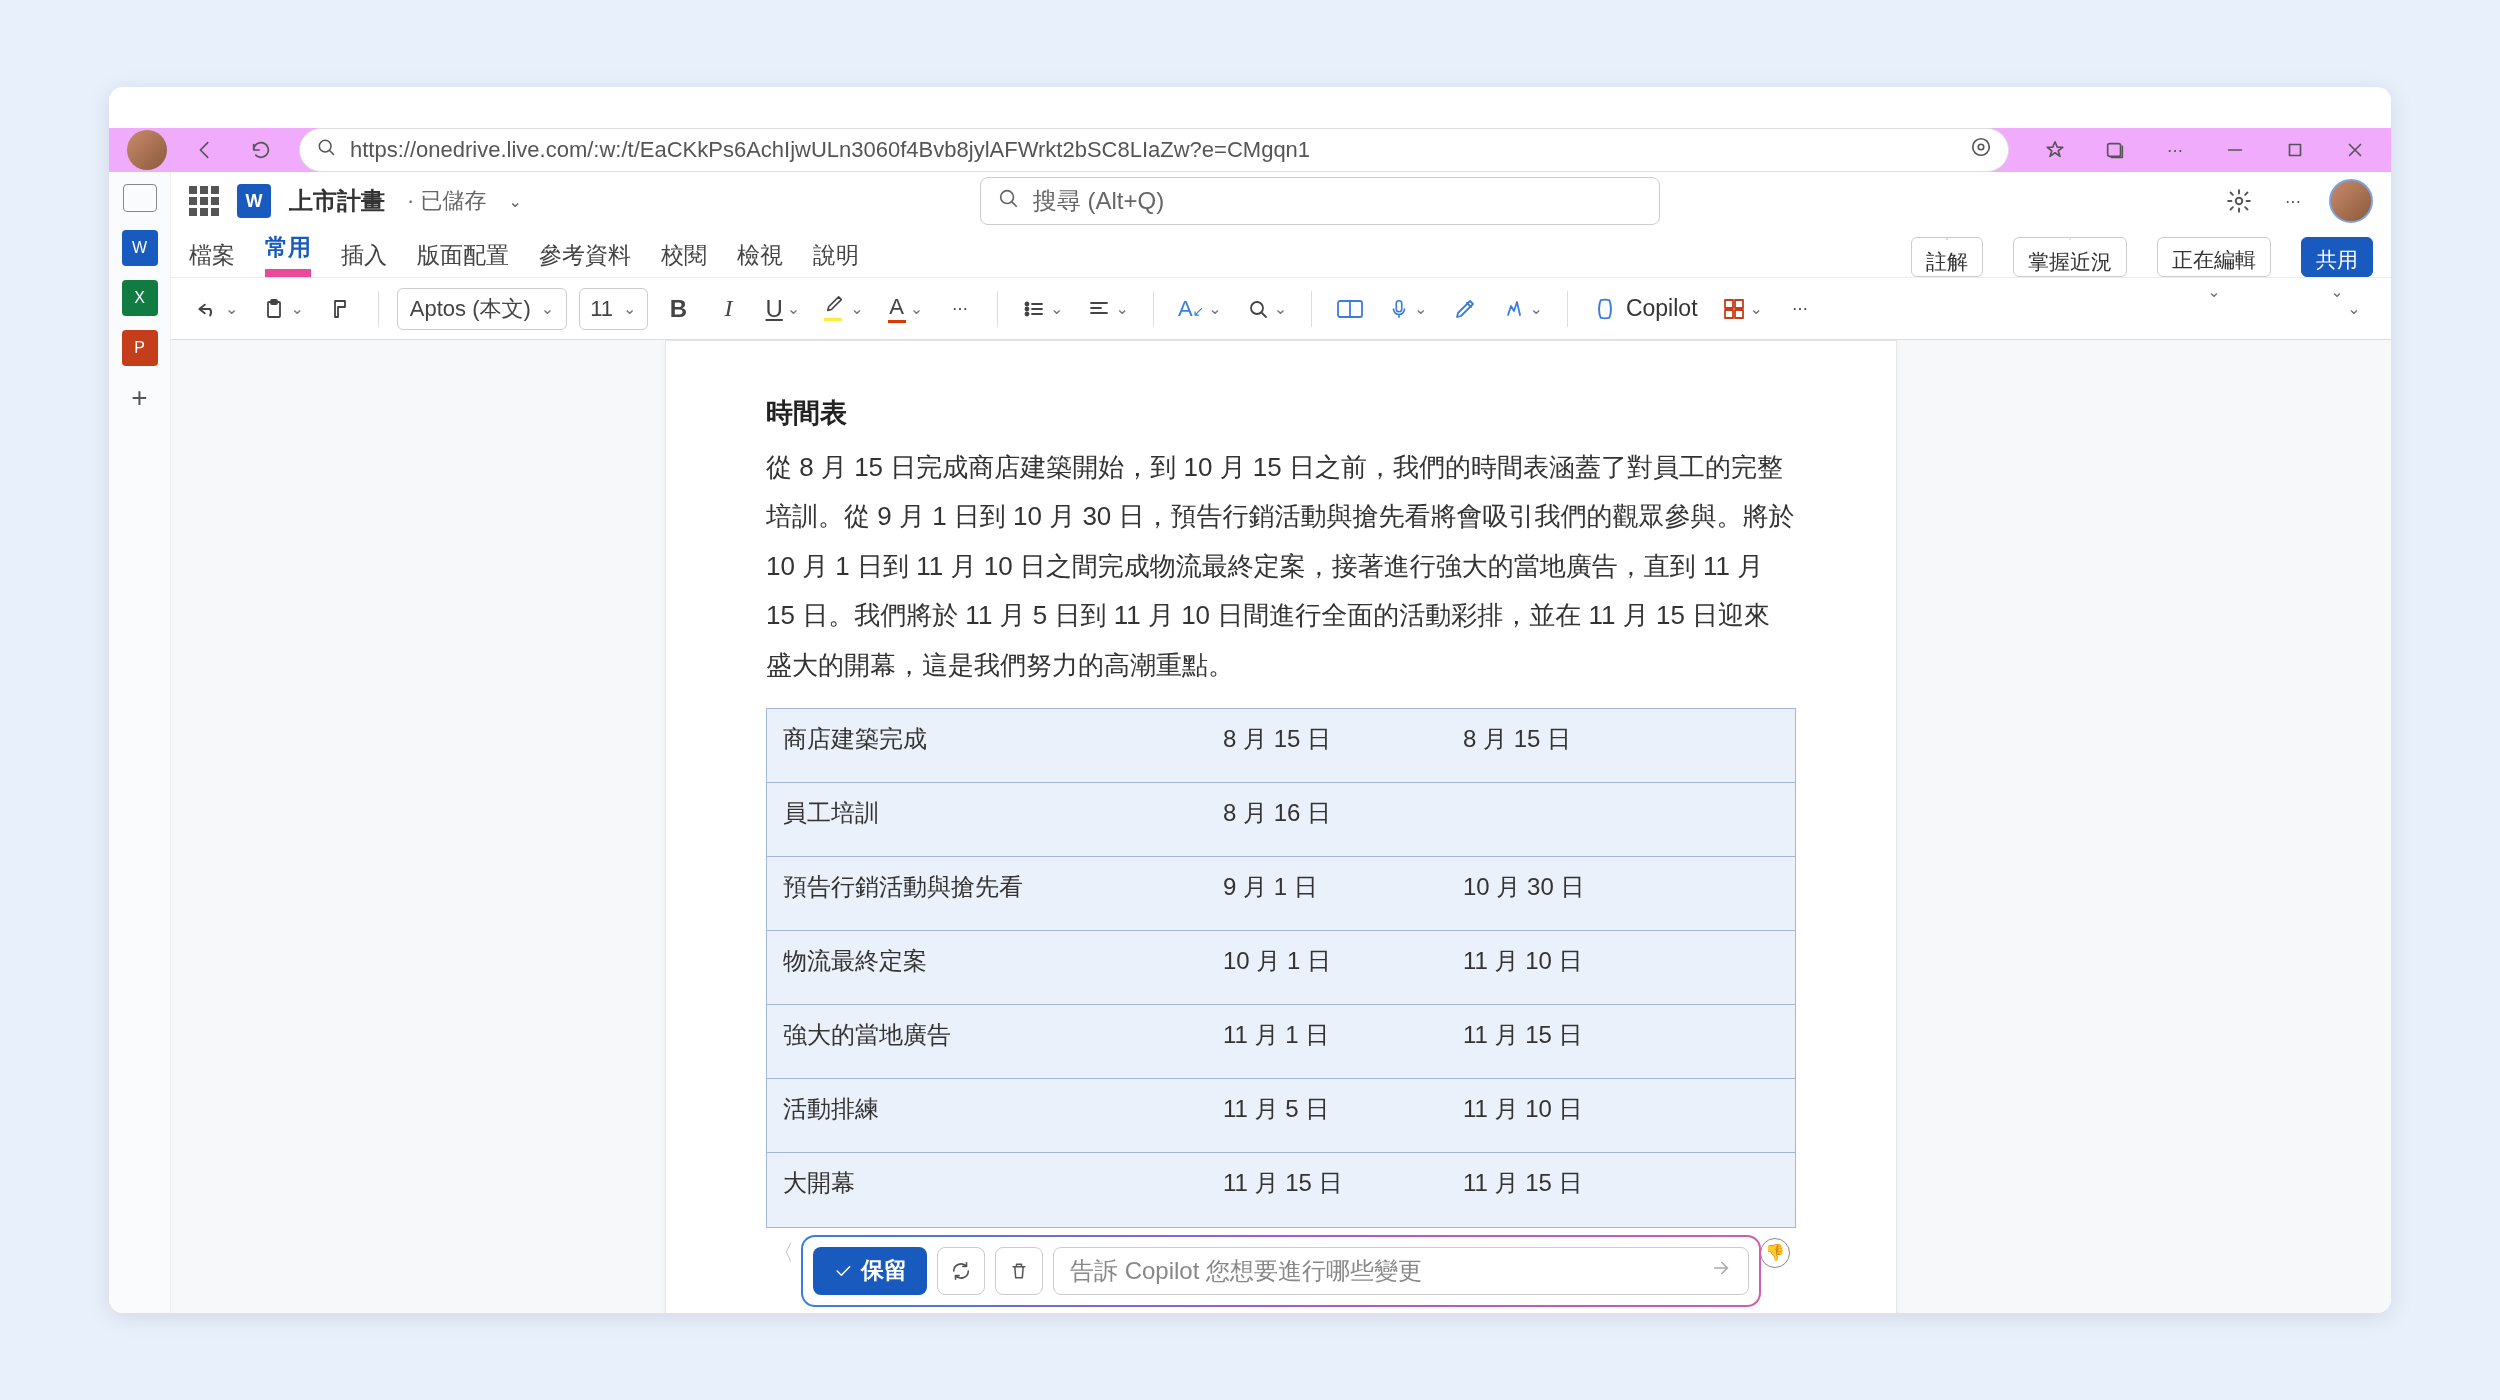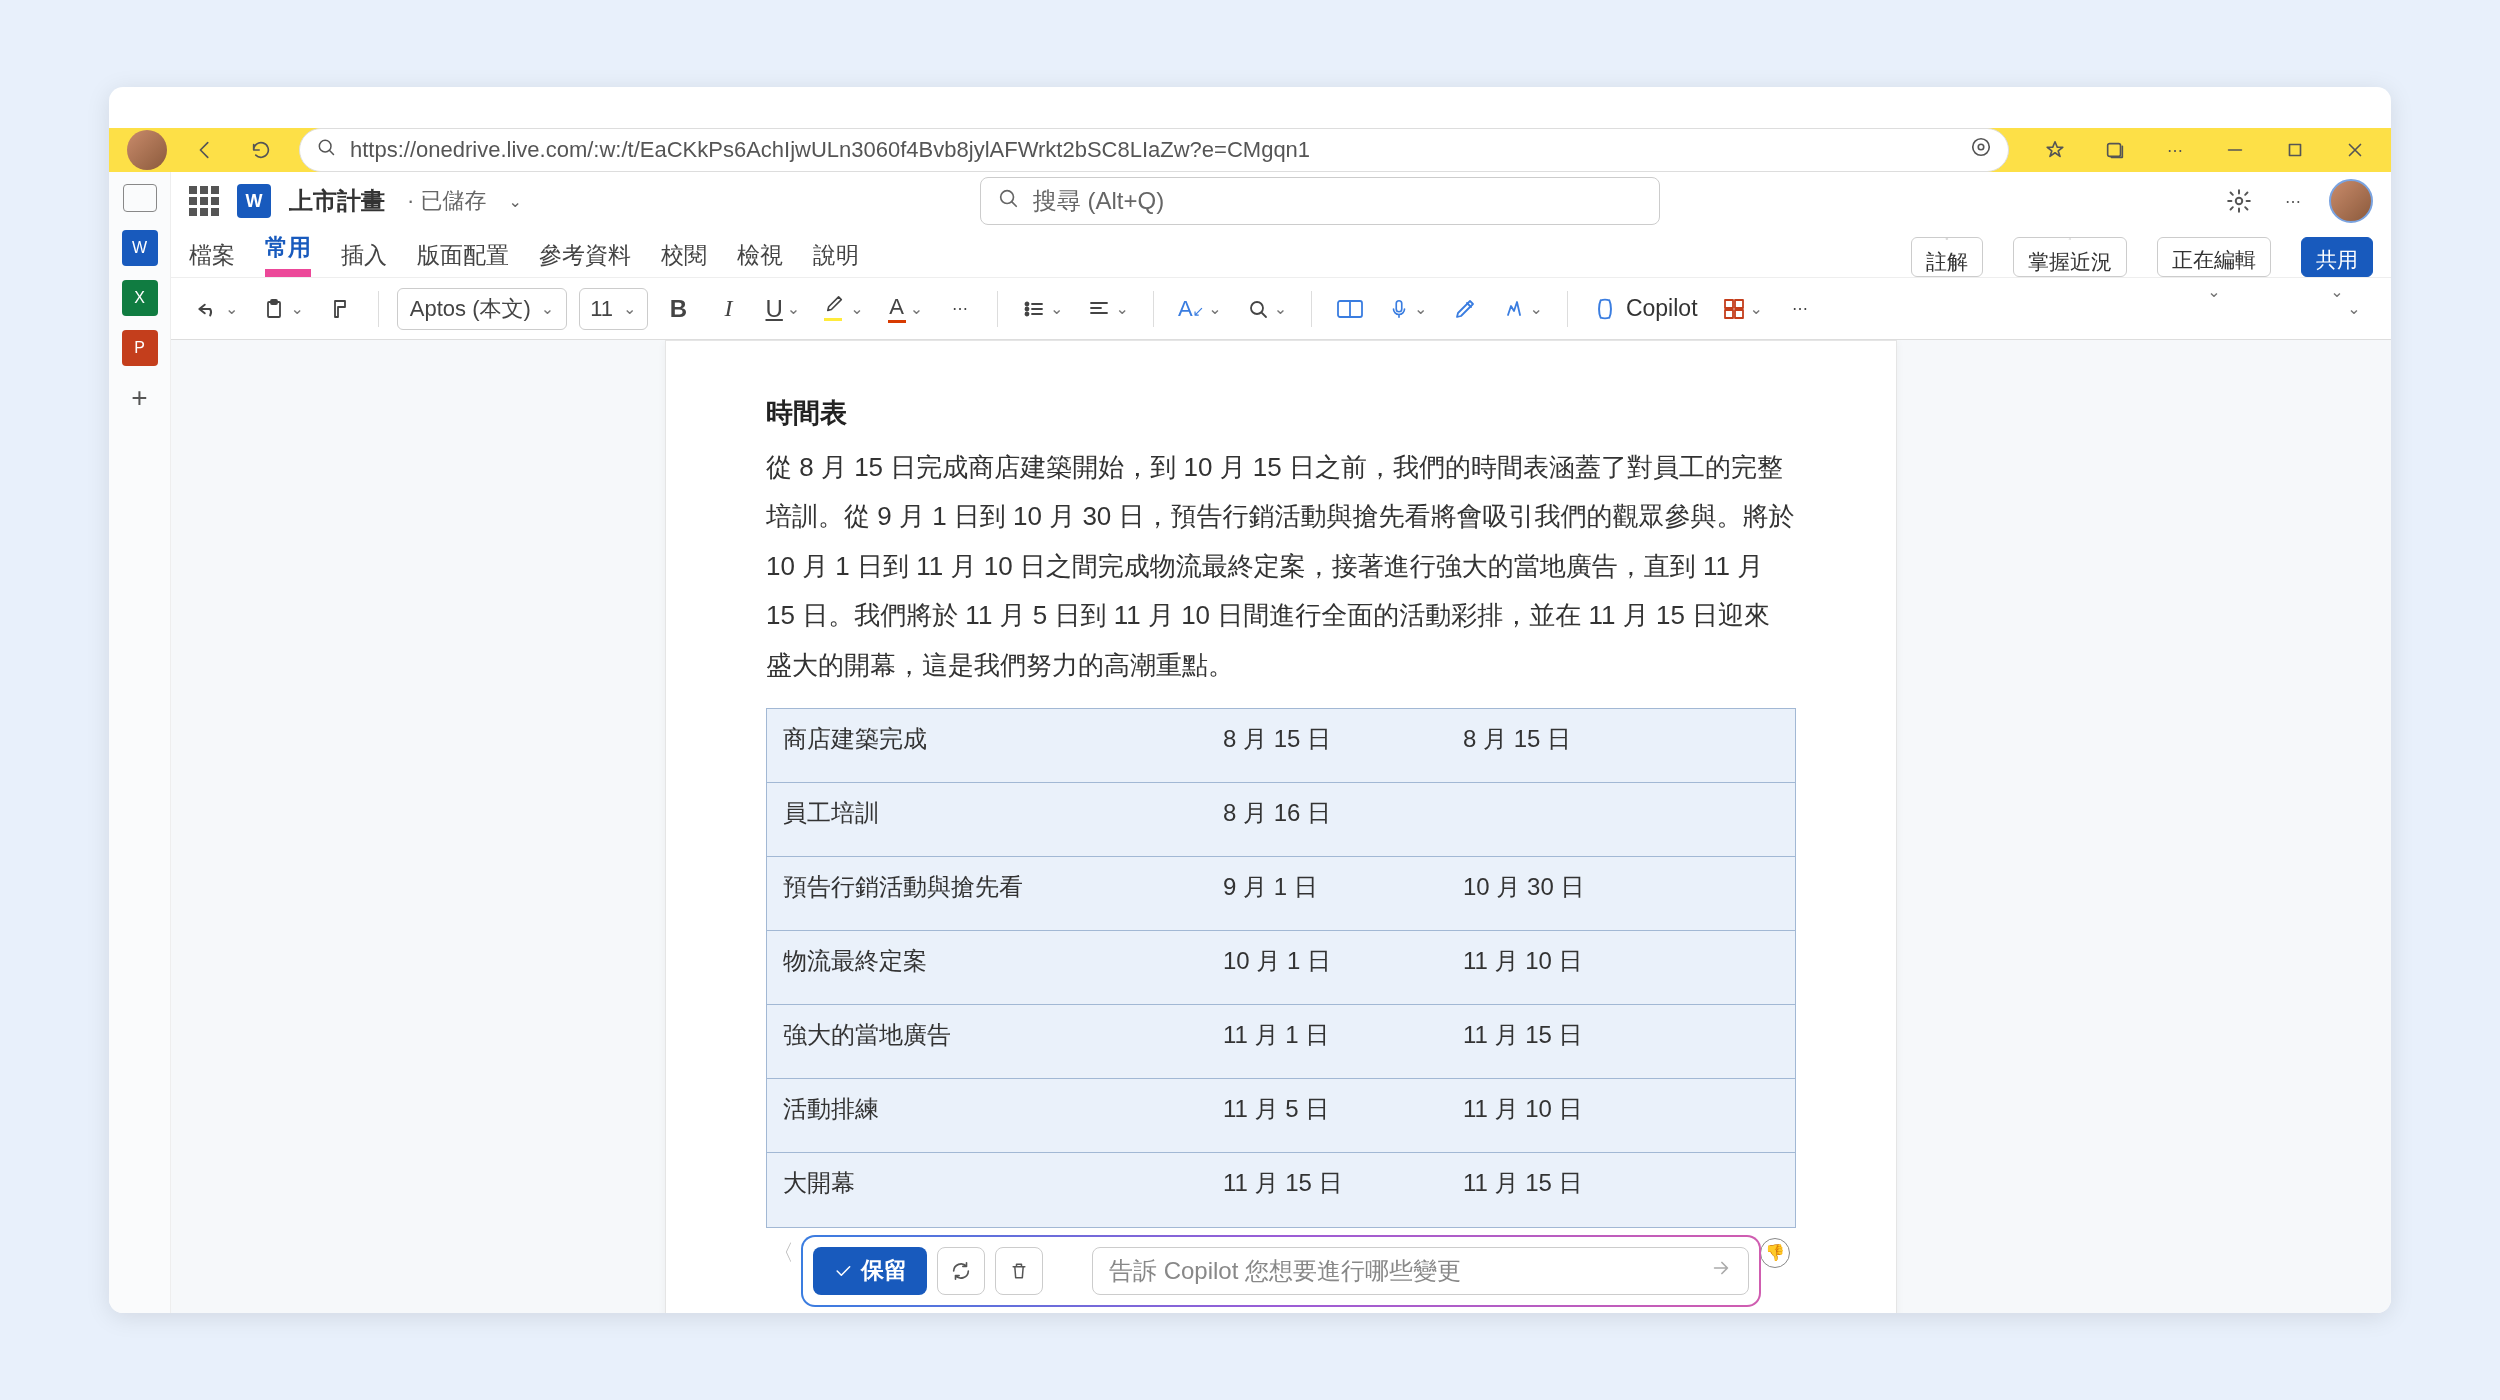--- a/index.html
+++ b/index.html
@@ -1,20 +1,20 @@
 <!DOCTYPE html>
 <html><head>
 <meta charset="utf-8">
 <style>
 * { margin: 0; padding: 0; box-sizing: border-box; font-family: -apple-system, "Segoe UI", sans-serif; }
 body { background: #e8f0fb; width: 2500px; height: 1400px; display: flex; align-items: center; justify-content: center; }
 .window { width: 2282px; height: 1226px; background: #fff; border-radius: 14px; box-shadow: 0 4px 24px rgba(0,0,0,0.1); overflow: hidden; position: relative; display: flex; flex-direction: column; }
 
 
-.titlebar { height: 66px; background: #fde047; display: flex; align-items: center; padding: 0 18px; gap: 20px; margin-top: 41px; }
+.titlebar { height: 66px; background: #f0abfc; display: flex; align-items: center; padding: 0 18px; gap: 20px; margin-top: 41px; }
 .avatar-sm { width: 40px; height: 40px; border-radius: 50%; background: linear-gradient(135deg,#c98b6b,#8b5a3c); }
 .nav-btn { width: 36px; height: 36px; display: flex; align-items: center; justify-content: center; color: #555; cursor: pointer; }
 .nav-btn svg { width: 22px; height: 22px; }
 .addrbar { flex: 1; height: 44px; background: #fff; border: 1px solid #ddd; border-radius: 22px; display: flex; align-items: center; padding: 0 16px; gap: 14px; color: #555; font-size: 22px; }
 .addrbar .url { flex: 1; overflow: hidden; white-space: nowrap; }
 .titlebar .right { display: flex; align-items: center; gap: 24px; margin-left: 8px; color: #555; }
 
 
 .content { flex: 1; display: flex; }
 .leftrail { width: 62px; background: #fafbfc; border-right: 1px solid #eee; display: flex; flex-direction: column; align-items: center; padding-top: 8px; gap: 14px; }
@@ -72,21 +72,21 @@
 
 
 .card-footer { display: flex; align-items: center; padding: 10px 6px; font-size: 22px; color: #555; gap: 14px; }
 .card-footer .spacer { flex: 1; }
 .fb-ic { width: 30px; height: 30px; border: 1.5px solid #888; border-radius: 50%; display: flex; align-items: center; justify-content: center; font-size: 16px; }
 
 
 .prompt-wrap { width: 960px; position: absolute; left: 50%; transform: translateX(-50%); bottom: 26px; display: flex; gap: 10px; padding: 10px; border: 2px solid transparent; border-radius: 14px; background: linear-gradient(#fff,#fff) padding-box, linear-gradient(90deg,#3a7de0,#9b5dd6,#d05db0) border-box; }
 .keep-btn { background: #185abd; color: #fff; border: none; border-radius: 8px; height: 48px; padding: 1px 20px; display: flex; align-items: center; gap: 8px; font-size: 23px; font-weight: 600; }
 .sq-btn { width: 48px; height: 48px; border: 1px solid #ccc; border-radius: 8px; background: #fff; display: flex; align-items: center; justify-content: center; color: #555; font-size: 22px; }
-.prompt-input { flex: 1; height: 48px; border: 1px solid #ccc; border-radius: 8px; padding: 0 16px; font-size: 24px; color: #888; display: flex; align-items: center; justify-content: space-between; margin-left: 39px; }
+.prompt-input { flex: 1; height: 48px; border: 1px solid #ccc; border-radius: 8px; padding: 0 16px; font-size: 24px; color: #888; display: flex; align-items: center; justify-content: space-between; }
 
 svg { stroke: currentColor; stroke-width: 1.8; fill: none; stroke-linecap: round; stroke-linejoin: round; }
 </style>
 </head>
 <body>
 
 <div class="window">
 
   <div class="titlebar">
     <div class="avatar-sm"></div>

